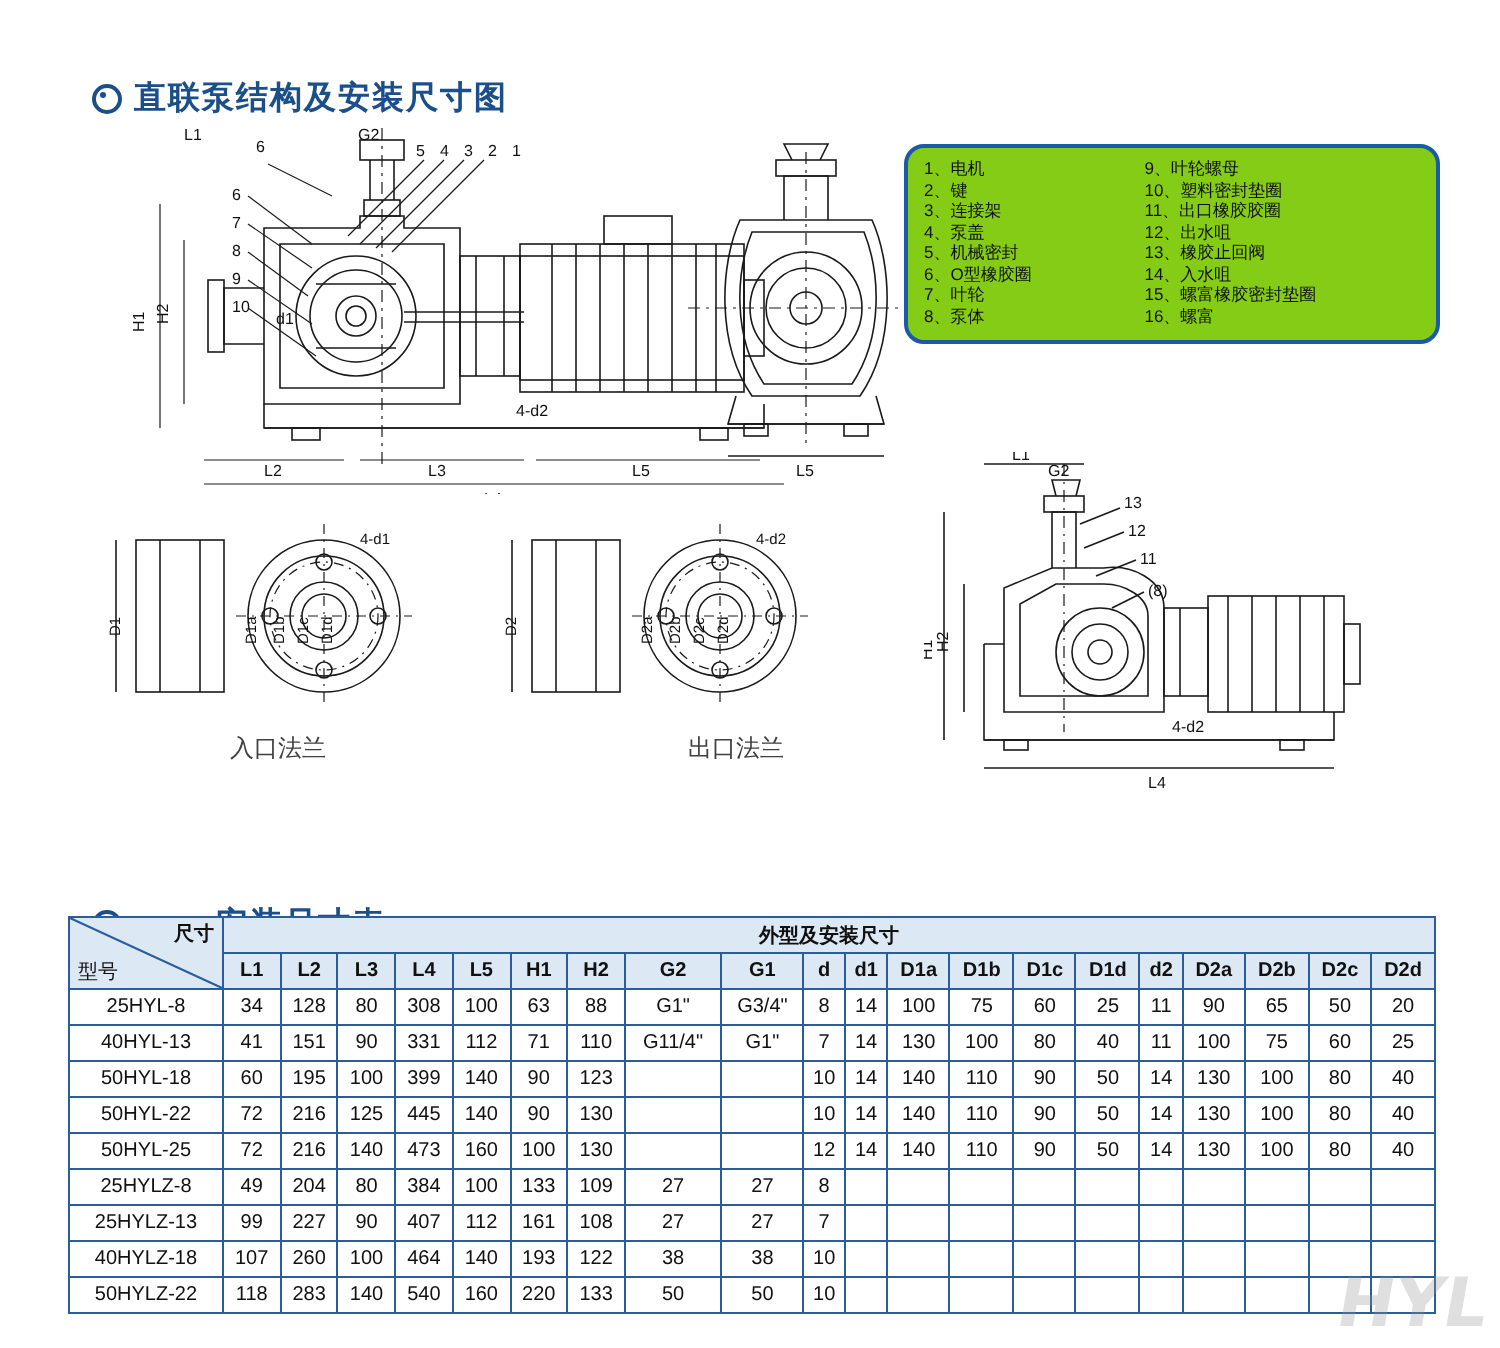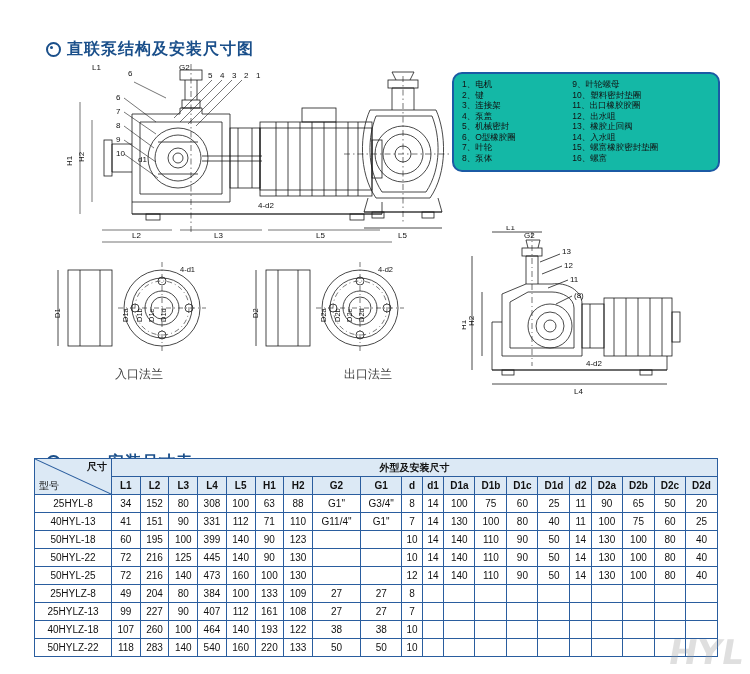--- a/index.html
+++ b/index.html
@@ -35,21 +35,21 @@
   #title2 { position:absolute; left:0; top:452px;gap:47px; }
 
   .diagram-area {
     position:absolute; left:0; top:44px; width:750px; height:390px;
   }
   .legend-box {
     position:absolute; left:452px; top:28px;
     width:268px; height:100px;
     border:2px solid #1b5aa4;
     border-radius:10px;
-    background:#14b8a6;
+    background:#84cc16;
     padding:6px 8px;
     box-sizing:border-box;
     display:grid;
     grid-template-columns:1fr 1.25fr;
     grid-auto-flow:column;
     grid-template-rows:repeat(8, 1fr);
     font-size:8.5px;
     line-height:1.05;
     color:#111;
   }
@@ -409,21 +409,21 @@
         <th>D2a</th>
         <th>D2b</th>
         <th>D2c</th>
         <th>D2d</th>
       </tr>
     </thead>
     <tbody>
       <tr>
         <td class="model">25HYL-8</td>
         <td>34</td>
-        <td>152</td>
+        <td>128</td>
         <td>80</td>
         <td>308</td>
         <td>100</td>
         <td>63</td>
         <td>88</td>
         <td>G1"</td>
         <td>G3/4"</td>
         <td>8</td>
         <td>14</td>
         <td>100</td>

